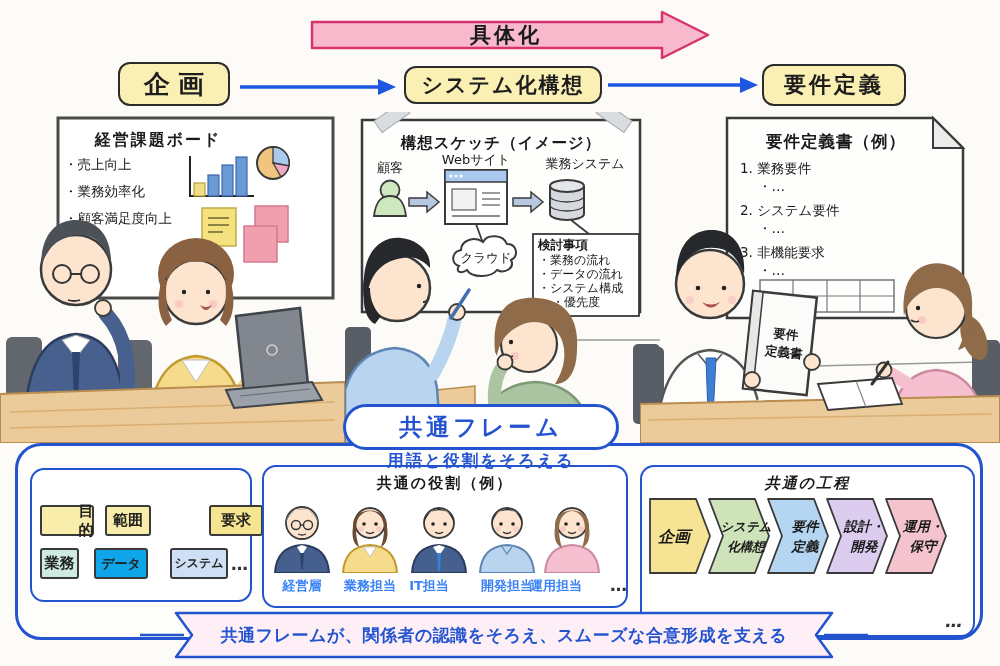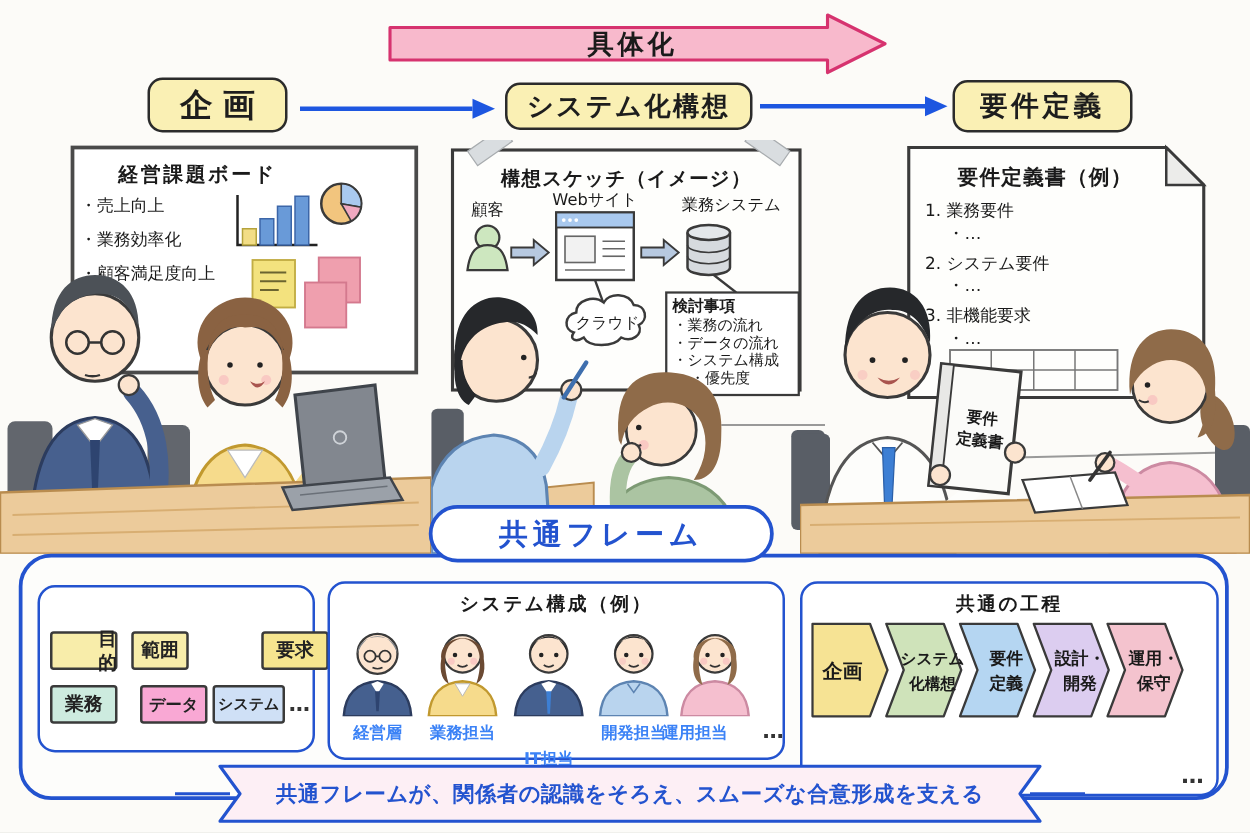--- a/index.html
+++ b/index.html
@@ -285,45 +285,46 @@
     <circle cx="172" cy="250" r="8" fill="#fce4cf" stroke="#3a3a3a" stroke-width="1.8"></circle>
     <circle cx="244" cy="258" r="7.5" fill="#fce4cf" stroke="#3a3a3a" stroke-width="1.8"></circle>
     <line x1="248" y1="250" x2="232" y2="272" stroke="#333" stroke-width="3" stroke-linecap="round"></line>
   </svg>
 
   <div class="frame-container"></div>
 
   <div class="frame-label">
     <span>共通フレーム</span>
   </div>
+  <div class="frame-subtitle">用語と役割をそろえる</div>
 
   <div class="sub-box" style="left:30px;top:468px;width:222px;height:134px;">
     <div class="chip" style="left: 8px; top: 35px; width: 54px; font-size: 15px; background: rgb(248, 237, 170); padding-left: 38px;">
         <span>目的</span>
       </div>
     <div class="chip" style="left: 73px; top: 35px; width: 46px; font-size: 15px; background: rgb(248, 237, 170);">
         <span>範囲</span>
       </div>
     <div class="chip" style="left: 138px; top: 35px; width: 54px; font-size: 15px; background: rgb(246, 229, 143); margin-left: 39px;">
         <span>要求</span>
       </div>
-    <div class="chip" style="left: 8px; top: 78px; width: 54px; font-size: 15px; background: rgb(205, 235, 223);">
+    <div class="chip" style="left: 8px; top: 78px; width: 39px; font-size: 15px; background: rgb(205, 235, 223);">
         <span>業務</span>
       </div>
-    <div class="chip" style="left: 80px; top: 78px; width: 54px; font-size: 13px; background: #f9a8d4;">
+    <div class="chip" style="left: 62px; top: 78px; width: 54px; font-size: 13px; background: #0ea5e9;">
         <span>データ</span>
       </div>
     <div class="chip" style="left: 138px; top: 78px; width: 58px; font-size: 12px; background: rgb(207, 224, 246);">
         <span>システム</span>
       </div>
     <div class="dots" style="left:199px;top:84px;font-size:17px;">…</div>
   </div>
 
   <div class="sub-box" style="left:262px;top:465px;width:366px;height:143px;">
-    <div class="sub-title">システム構成（例）</div>
+    <div class="sub-title">共通の役割（例）</div>
 
     <svg class="abs" style="left:5px;top:26px;" width="66" height="80" viewBox="0 0 66 80">
       <path d="M6,80 C7,62 17,53 33,52 C49,53 59,62 60,80 Z" fill="#45608f" stroke="#2c3c5e" stroke-width="2"></path>
       <path d="M28,54 L33,62 L38,54 L33,52 Z" fill="#fff"></path>
       <path d="M31,60 L35,60 L34,76 L32,76 Z" fill="#2e4470"></path>
       <circle cx="33" cy="30" r="16" fill="#fce4cf" stroke="#3a3a3a" stroke-width="1.8"></circle>
       <path d="M17,30 C17,12 49,12 49,30 C45,19 39,16 33,16 C27,16 21,19 17,30 Z" fill="#83888e"></path>
       <circle cx="27" cy="32" r="4.5" fill="none" stroke="#333" stroke-width="1.4"></circle>
       <circle cx="39" cy="32" r="4.5" fill="none" stroke="#333" stroke-width="1.4"></circle>
       <line x1="31.5" y1="32" x2="34.5" y2="32" stroke="#333" stroke-width="1.4"></line>
@@ -371,27 +372,27 @@
       <path d="M16,34 C14,12 52,12 50,34 C52,48 47,53 43,55 C47,42 47,30 43,24 C37,16 29,16 23,24 C19,30 19,42 23,55 C19,53 14,48 16,34 Z" fill="#8f6b49"></path>
       <circle cx="27" cy="31" r="1.8" fill="#222"></circle>
         <circle cx="39" cy="31" r="1.8" fill="#222"></circle>
       <path d="M29,39 Q33,42 37,39" fill="none" stroke="#333" stroke-width="1.3"></path>
       <circle cx="24" cy="36" r="2.8" fill="#f6b8ba" opacity="0.6"></circle>
         <circle cx="42" cy="36" r="2.8" fill="#f6b8ba" opacity="0.6"></circle>
     </svg>
 
     <div class="role-label" style="left:5px;top:110px;width:66px;">経営層</div>
     <div class="role-label" style="left:70px;top:110px;width:72px;">業務担当</div>
-    <div class="role-label" style="left:142px;top:110px;width:66px;margin-top:21px;">IT担当</div>
+    <div class="role-label" style="left:132px;top:110px;width:66px;">IT担当</div>
     <div class="role-label" style="left:207px;top:110px;width:72px;">開発担当</div>
     <div class="role-label" style="left:256px;top:110px;width:72px;">運用担当</div>
     <div class="dots" style="left:346px;top:108px;font-size:17px;">…</div>
   </div>
 
-  <div class="sub-box" style="left:640px;top:465px;width:335px;height:172px;">
+  <div class="sub-box" style="left:640px;top:465px;width:335px;height:172px;font-style:italic;">
     <div class="sub-title">共通の工程</div>
     <svg class="abs" style="left:6px;top:30px;" width="312" height="80" viewBox="0 0 312 80">
       <g>
         <polygon points="2,2 48,2 62,39 48,76 2,76" stroke="#3a3a3a" stroke-width="1.8" stroke-linejoin="round" fill="#f6e394"></polygon>
         <text x="26" y="45" text-anchor="middle" font-size="16" font-weight="bold" fill="#1a1a1a">企画</text>
         <text x="26" y="62" text-anchor="middle" font-size="13" font-weight="bold" fill="#1a1a1a"></text>
       </g>
       <g>
         <polygon points="61,2 107,2 121,39 107,76 61,76 75,39" stroke="#3a3a3a" stroke-width="1.8" stroke-linejoin="round" fill="#cfe3ba"></polygon>
         <text x="98" y="34" text-anchor="middle" font-size="12.5" font-weight="bold" fill="#1a1a1a">システム</text>

